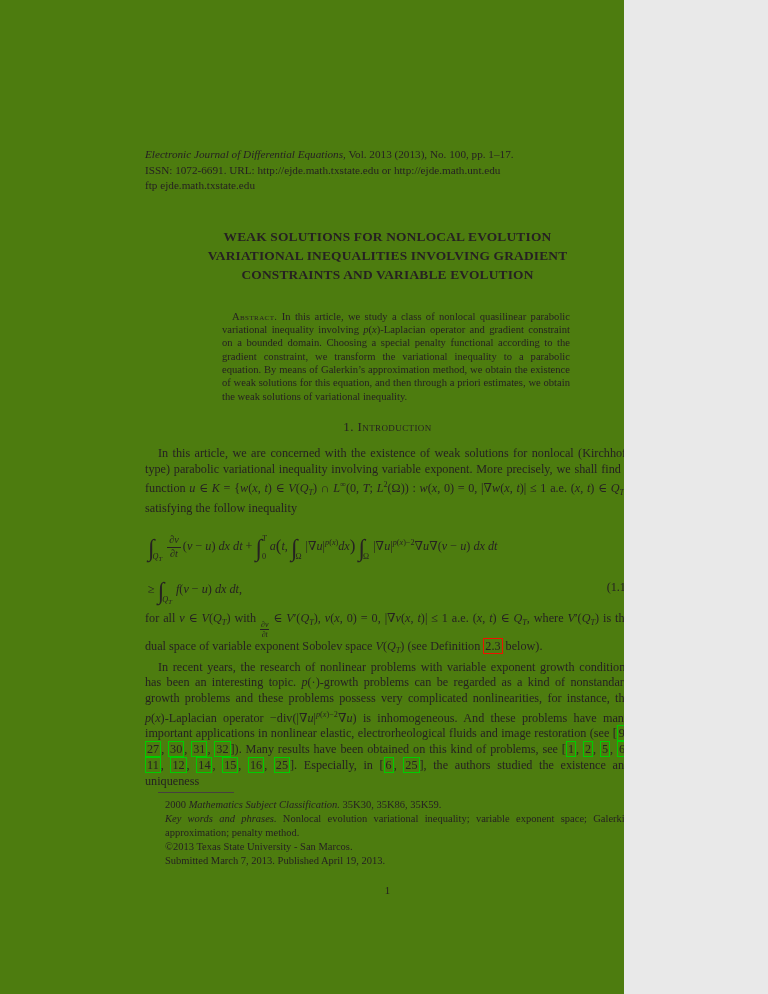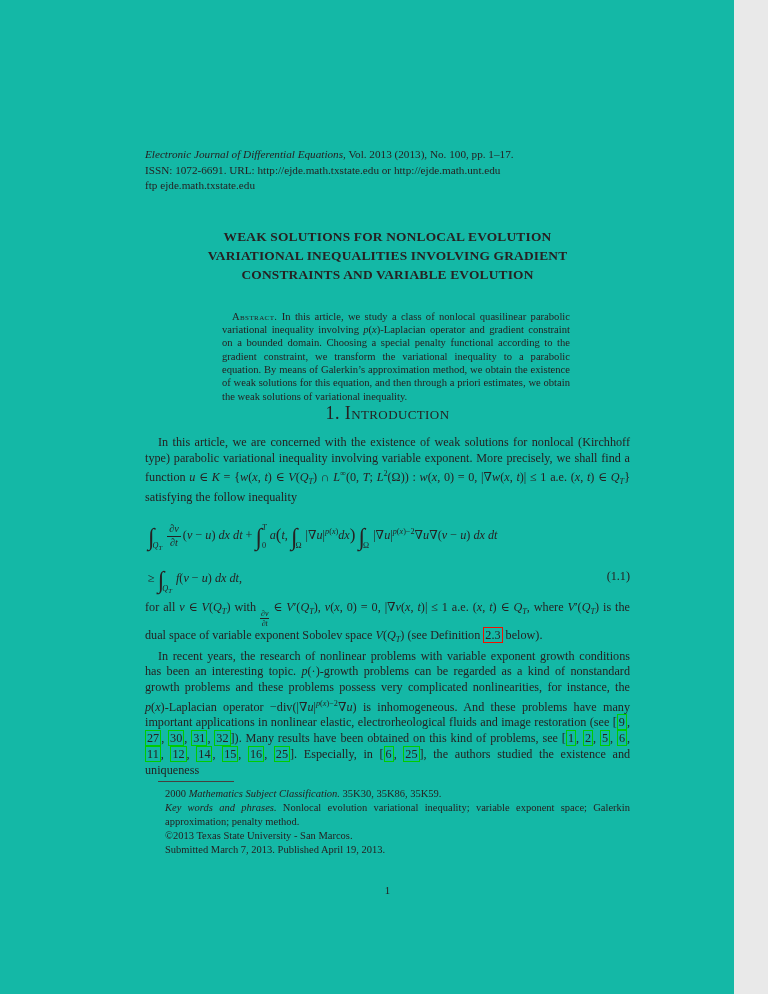--- a/index.html
+++ b/index.html
@@ -1,31 +1,31 @@
 <!DOCTYPE html>
 <html><head>
 <meta charset="utf-8">
 <style>
   html,body{margin:0;padding:0;}
   body{background:#e9e9e9;}
-  .canvas{position:relative;width:734px;height:994px;background:#14b8a6;overflow:hidden;
+  .canvas{position:relative;width:624px;height:994px;background:#4d7c0f;overflow:hidden;
           font-family:"Liberation Serif","DejaVu Serif",serif;color:#262122;}
   .sheet{position:absolute;left:145px;top:147px;width:485px;height:800px;}
 
   .hdr{font-size:11.2px;line-height:15.6px;}
   .title{margin-top:33px;text-align:center;font-size:13.4px;font-weight:700;
          line-height:19px;letter-spacing:0.2px;}
   .authors{margin-top:18px;text-align:center;font-size:11.4px;
            font-variant:small-caps;letter-spacing:0.7px;}
 
   .abstract{margin:26px 60px 0 77px;font-size:10.6px;line-height:13.3px;
             text-align:justify;text-indent:10px;}
   .abs-label{font-variant:small-caps;letter-spacing:0.4px;}
 
-  .sechead{margin-top:0;text-align:center;font-size:18px;
+  .sechead{margin-top:16px;text-align:center;font-size:13px;
            font-variant:small-caps;letter-spacing:0.4px;}
 
   .para{margin:0;font-size:12.2px;line-height:15.7px;text-align:justify;}
   .para.first{margin-top:11px;}
   .indent{text-indent:13px;}
   .justlast{text-align-last:justify;}
 
   
   .eq{position:relative;margin:5px 0 0 3px;font-size:12.2px;}
   .eqline{white-space:nowrap;}

